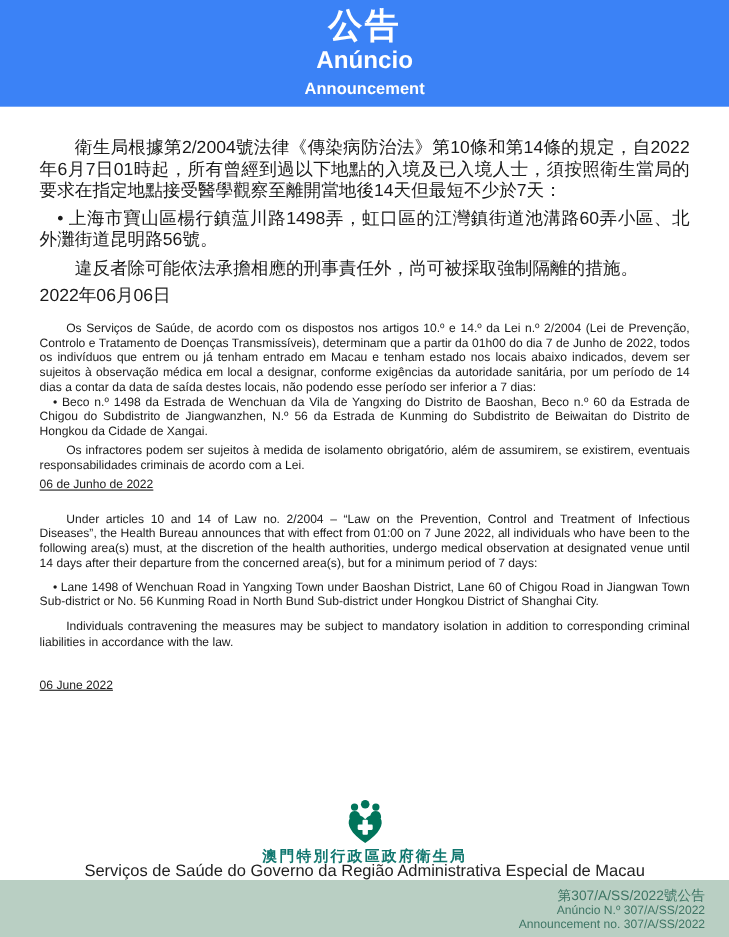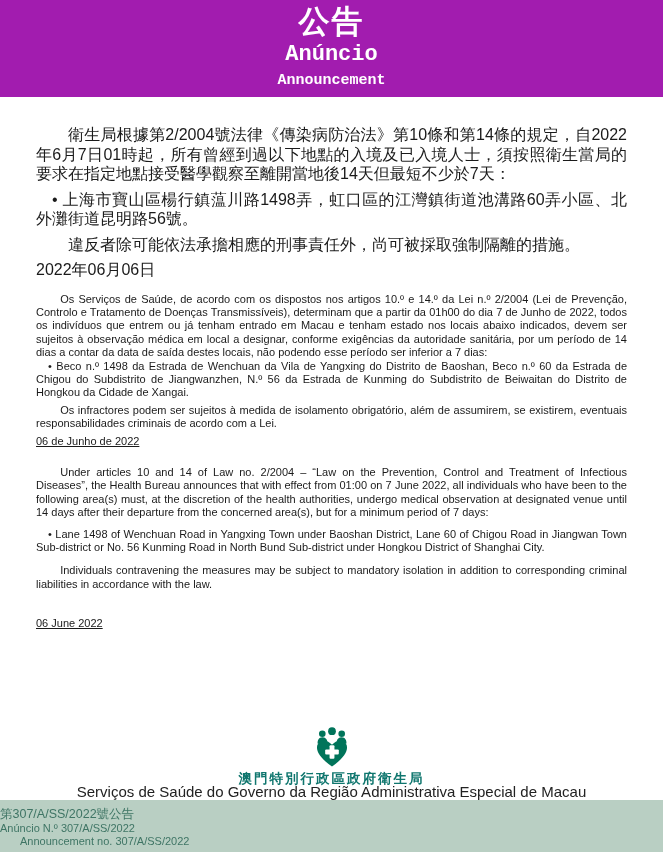--- a/index.html
+++ b/index.html
@@ -8,26 +8,25 @@
     width:663px; height:852px;
     margin:0 auto;
     background:#ffffff;
     font-family:"Liberation Sans", sans-serif;
     color:#1a1a1a;
     overflow:hidden;
   }
   
   .banner {
     height:97px;
-    background:#a21caf;
+    background:#3b82f6;
     color:#ffffff;
     text-align:center;
     box-sizing:border-box;
     padding-top:6px;
-    font-family:Liberation Mono, monospace;
   }
   .banner .t-zh { font-size:31px; line-height:36px; font-weight:bold; letter-spacing:2px; }
   .banner .t-pt { font-size:22px; line-height:26px; font-weight:bold; }
   .banner .t-en { font-size:15px; line-height:26px; font-weight:bold; }
 
   
   .content {
     padding:28px 36px 0 36px;
   }
   p { margin:0; text-align:justify; }
@@ -66,21 +65,21 @@
   .org-pt { font-size:15px; line-height:11px; color:#222; }
 
   
   .refbar {
     position:absolute;
     left:0; right:0; bottom:0;
     height:52px;
     background:#b9cfc3;
     box-sizing:border-box;
     padding:7px 22px 0 0;
-    text-align:left;
+    text-align:right;
     color:#3f7565;
   }
   .refbar .ref-zh { font-size:12.5px; line-height:15px; }
   .refbar .ref-pt { font-size:11px;  line-height:13px; }
   .refbar .ref-en { font-size:11px;  line-height:13px;padding-left:20px; }
 </style>
 </head>
 <body>
 
 <div class="page">

